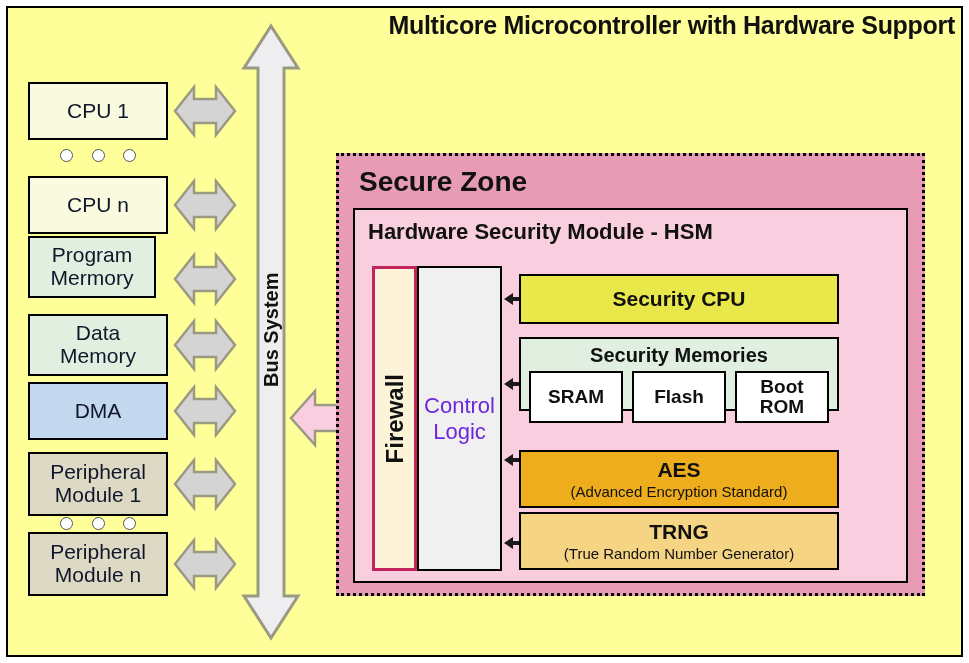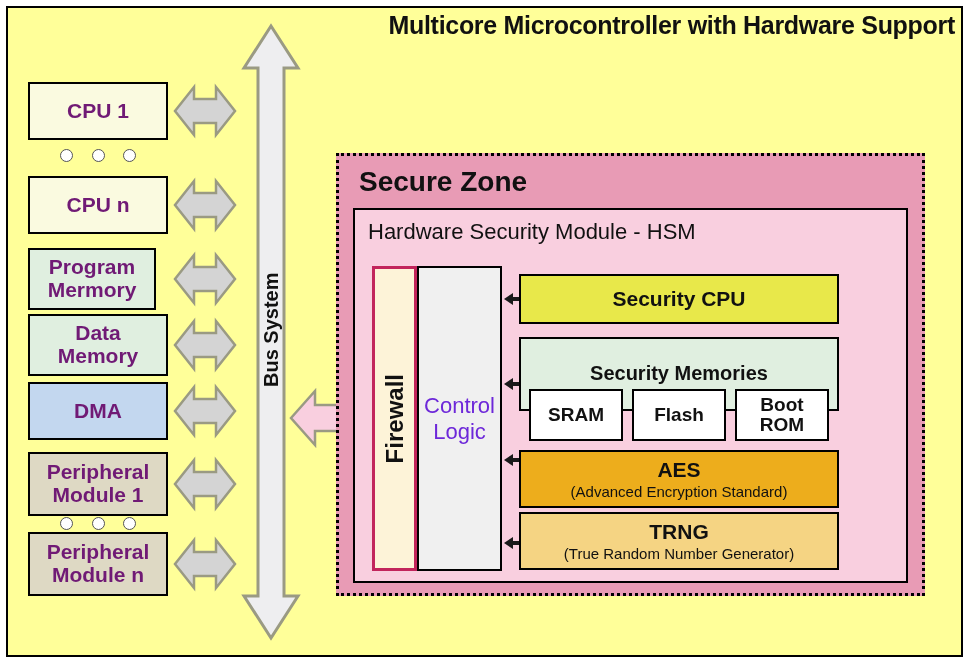--- a/index.html
+++ b/index.html
@@ -41,22 +41,22 @@
 
   
   .lblock {
     position: absolute;
     border: 2px solid #000000;
     display: flex;
     flex-direction: column;
     align-items: center;
     justify-content: center;
     font-size: 21px;
-    font-weight: bold;
-    color: #701a75;
+    font-weight: normal;
+    color: #0f172a;
     text-align: center;
     line-height: 1.08;
   }
   .lblock .ln { display:block; white-space: nowrap; }
 
   
   .dots {
     position: absolute;
     display: flex;
     justify-content: space-between;
@@ -123,21 +123,21 @@
   #hsm {
     position: absolute;
     left: 353px; top: 208px;
     width: 555px; height: 375px;
     background: #f9cfdf;
     border: 2px solid #000000;
   }
   #hsm-title {
     position: absolute;
     left: 13px; top: 9px;
-    font-size: 22px; font-weight: normal; color:#111111;
+    font-size: 22px; font-weight: bold; color:#111111;
     white-space: nowrap;
   }
 
   
   #firewall {
     position: absolute;
     left: 372px; top: 266px;
     width: 45px; height: 305px;
     background: #fdf3d8;
     border: 3px solid #c2255c;
@@ -181,21 +181,21 @@
     display:flex; flex-direction:column;
     align-items:center; justify-content:center;
     text-align:center;
     color:#111111;
   }
   .rblock .main { font-size: 21px; font-weight: bold; white-space:nowrap; }
   .rblock .sub  { font-size: 15px; font-weight: normal; white-space:nowrap; margin-top: 1px;}
 
   #security-cpu  { top: 274px; height: 50px;  background: #e8e84a; }
   #security-mem  { top: 337px; height: 74px;  background: #e0efe0;
-                   justify-content: flex-start; padding-top: 23px; }
+                   justify-content: flex-start; padding-top: 5px; }
   #aes-block     { top: 450px; height: 58px;  background: #edad1c; }
   #trng-block    { top: 512px; height: 58px;  background: #f5d483; }
 
   #security-mem .mem-title { font-size: 20px; font-weight: bold; }
   #mem-row {
     display:flex; gap:9px; margin-top: 4px;
     width: 100%; padding: 0 8px;
     justify-content: center;
   }
   .mem-cell {
@@ -309,21 +309,21 @@
         </svg>
       </div>
       <div class="lblock" style="left: 28px; top: 176px; width: 140px; height: 58px; background: rgb(250, 250, 224); align-items: center;">
         <span class="ln">CPU n</span>
       </div>
       <div class="harrow" style="left: 172px; top: 176px;">
         <svg viewBox="0 0 66 58" preserveAspectRatio="none">
           <polygon points="3,29 22,5 22,17 44,17 44,5 63,29 44,53 44,41 22,41 22,53" fill="#d4d4d4" stroke="#9a9a83" stroke-width="2.5"></polygon>
         </svg>
       </div>
-      <div class="lblock" style="left: 28px; top: 248px; width: 128px; height: 62px; background: rgb(224, 239, 224);">
+      <div class="lblock" style="left: 28px; top: 236px; width: 128px; height: 62px; background: rgb(224, 239, 224);">
         <span class="ln">Program</span>
         <span class="ln">Mermory</span>
       </div>
       <div class="harrow" style="left: 172px; top: 250px;">
         <svg viewBox="0 0 66 58" preserveAspectRatio="none">
           <polygon points="3,29 22,5 22,17 44,17 44,5 63,29 44,53 44,41 22,41 22,53" fill="#d4d4d4" stroke="#9a9a83" stroke-width="2.5"></polygon>
         </svg>
       </div>
       <div class="lblock" style="left: 28px; top: 314px; width: 140px; height: 62px; background: rgb(224, 239, 224);">
         <span class="ln">Data</span>

